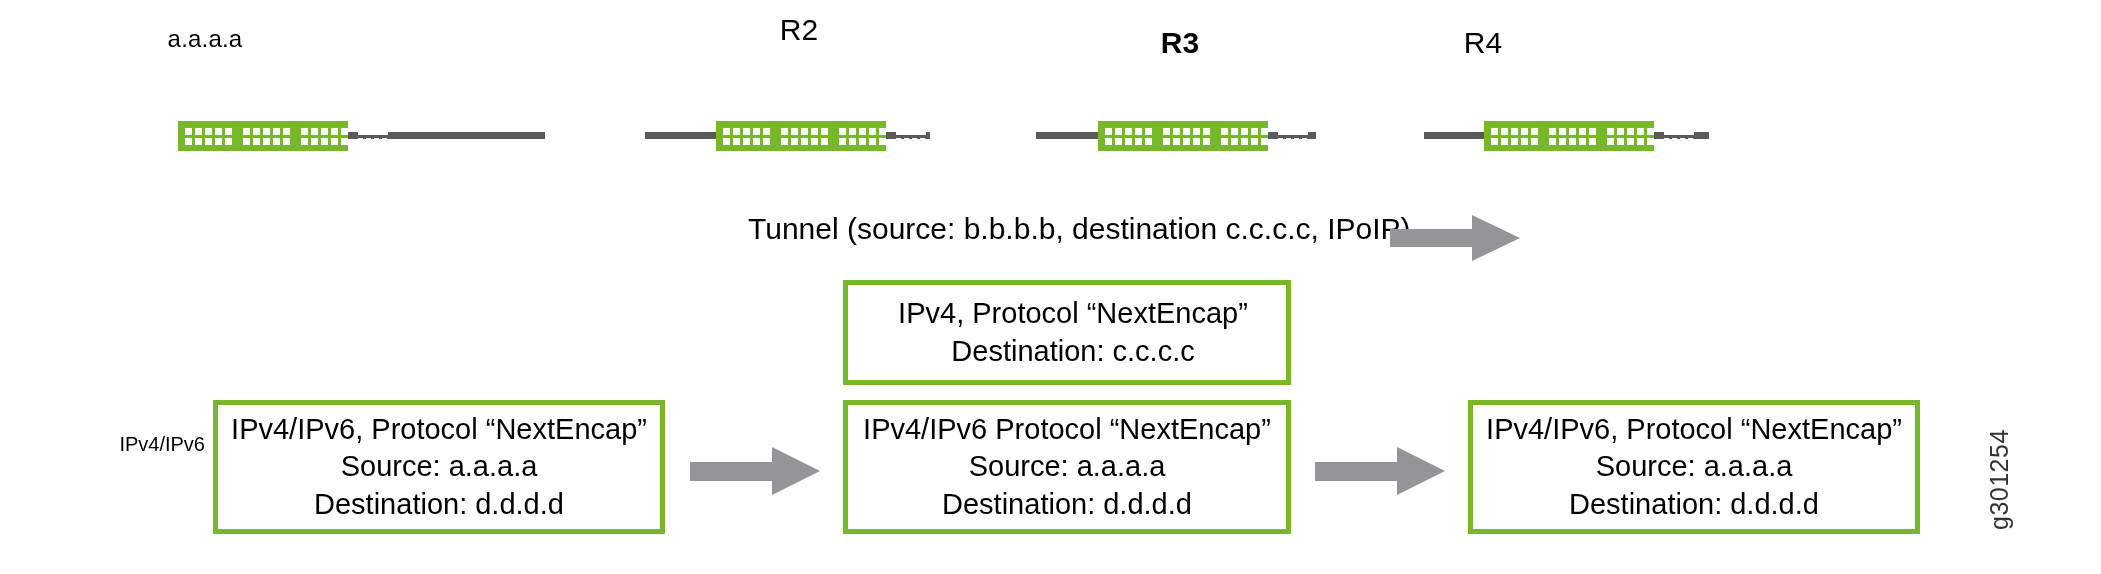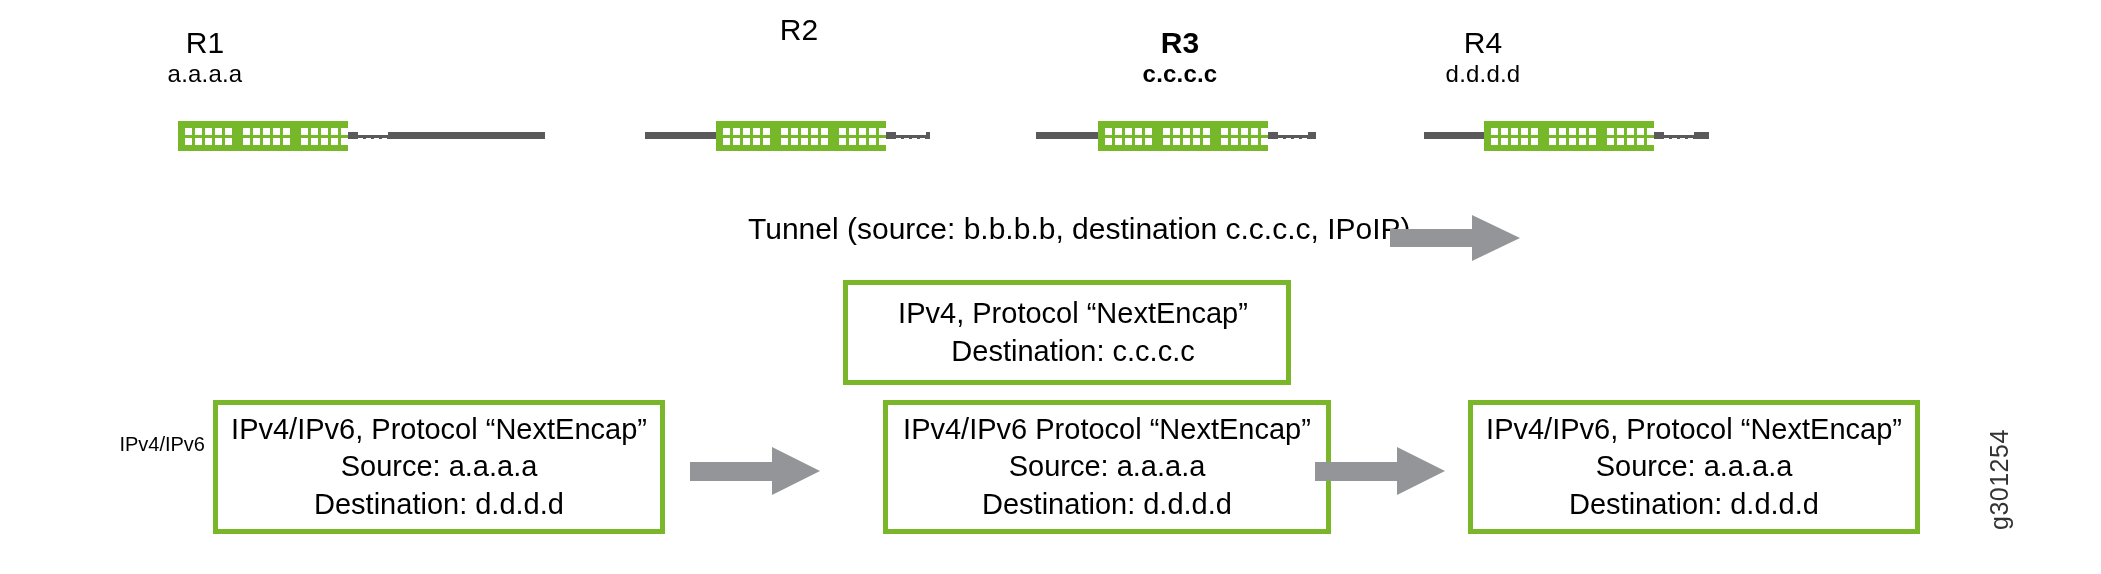--- a/index.html
+++ b/index.html
@@ -155,21 +155,20 @@
 <body>
 
 <div id="canvas">
 
   <div class="link-line" style="left:255px; top:132px; width:290px;"></div>
   <div class="link-line" style="left:645px; top:132px; width:285px;"></div>
   <div class="link-line" style="left:1036px; top:132px; width:280px;"></div>
   <div class="link-line" style="left:1424px; top:132px; width:285px;"></div>
 
   <div class="node-label" style="left:130px; top:25px; width:150px;">
-    <div class="node-name">R1</div>
     <div class="node-addr">a.a.a.a</div>
   </div>
   <div class="device" style="left:178px; top:121px; width:170px; height:30px;">
     <div class="port-bank">
       <div class="port-row">
         <span class="port"></span>
         <span class="port"></span>
         <span class="port"></span>
         <span class="port"></span>
         <span class="port"></span>
@@ -267,21 +266,20 @@
         <span class="panel-led"></span>
         <span class="panel-led"></span>
         <span class="panel-led"></span>
         <span class="panel-led"></span>
       </div>
     </div>
   </div>
 
   <div class="node-label" style="left:1105px; top:25px; width:150px;font-weight:bold;">
     <div class="node-name">R3</div>
-    <div class="node-addr">c.c.c.c</div>
   </div>
   <div class="device" style="left:1098px; top:121px; width:170px; height:30px;">
     <div class="port-bank">
       <div class="port-row">
         <span class="port"></span>
         <span class="port"></span>
         <span class="port"></span>
         <span class="port"></span>
         <span class="port"></span>
         <span class="bank-gap"></span>
@@ -323,21 +321,20 @@
         <span class="panel-led"></span>
         <span class="panel-led"></span>
         <span class="panel-led"></span>
         <span class="panel-led"></span>
       </div>
     </div>
   </div>
 
   <div class="node-label" style="left:1408px; top:25px; width:150px;">
     <div class="node-name">R4</div>
-    <div class="node-addr">d.d.d.d</div>
   </div>
   <div class="device" style="left:1484px; top:121px; width:170px; height:30px;">
     <div class="port-bank">
       <div class="port-row">
         <span class="port"></span>
         <span class="port"></span>
         <span class="port"></span>
         <span class="port"></span>
         <span class="port"></span>
         <span class="bank-gap"></span>
@@ -404,21 +401,21 @@
     <div class="ln">IPv4/IPv6, Protocol “NextEncap”</div>
     <div class="ln">Source: a.a.a.a</div>
     <div class="ln">Destination: d.d.d.d</div>
   </div>
 
   <div class="block-arrow" style="left:690px; top:447px; width:130px; height:48px;">
     <div class="shaft" style="left:0px; top:15px; width:82px; height:19px;"></div>
     <div class="head" style="left:82px; top:0px; border-width:24px 0 24px 48px;"></div>
   </div>
 
-  <div class="packet-box" style="left:843px; top:400px; width:448px; height:134px;margin-left:40px;">
+  <div class="packet-box" style="left:843px; top:400px; width:448px; height:134px;">
     <div class="ln">IPv4/IPv6 Protocol “NextEncap”</div>
     <div class="ln">Source: a.a.a.a</div>
     <div class="ln">Destination: d.d.d.d</div>
   </div>
 
   <div class="block-arrow" style="left:1315px; top:447px; width:130px; height:48px;">
     <div class="shaft" style="left:0px; top:15px; width:82px; height:19px;"></div>
     <div class="head" style="left:82px; top:0px; border-width:24px 0 24px 48px;"></div>
   </div>
 

